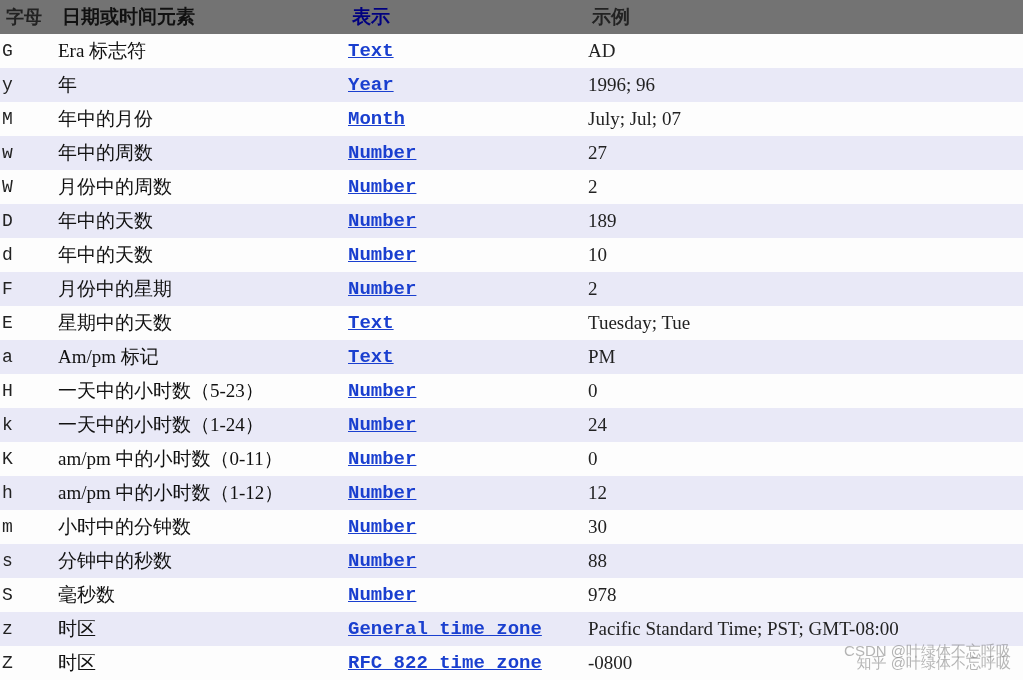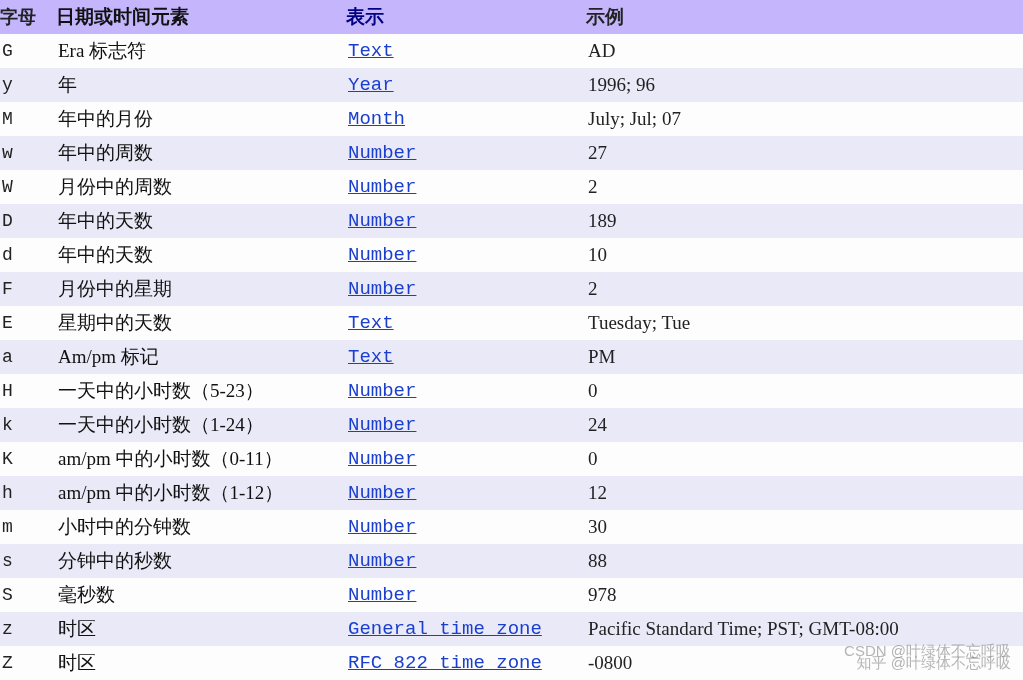--- a/index.html
+++ b/index.html
@@ -9,25 +9,25 @@
     font-family: "SimSun", "宋体", serif;
     font-size: 19px;
     background: #fff;
     width: 1023px;
   }
   table {
     border-collapse: collapse;
     width: 100%;
   }
   th {
-    background: #c4b5fd;
+    background: #737373;
     color: #000080;
     font-weight: bold;
     text-align: left;
-    padding: 4px 6px 4px 0;
+    padding: 4px 6px 4px 6px;
     font-family: "SimSun", "宋体", serif;
     font-size: 19px;
   }
   td {
     padding: 4px 6px 4px 2px;
     vertical-align: middle;
     font-size: 19px;
     line-height: 26px;
   }
   tr.odd td { background: #fdfdfd; }
@@ -45,20 +45,21 @@
     margin-top: 8px;
   }
   .col-present {
     width: 240px;
     font-family: "Courier New", monospace;
   }
   .col-present a, .col-present span.link {
     color: #1a3fcf;
     text-decoration: underline;
     cursor: pointer;
+    font-weight: bold;
   }
   .col-example {
     font-family: Liberation Serif, serif;
     color: #222;
   }
   .watermark {
     position: absolute;
     right: 12px;
     color: rgba(120,120,120,0.55);
     font-family: sans-serif;

